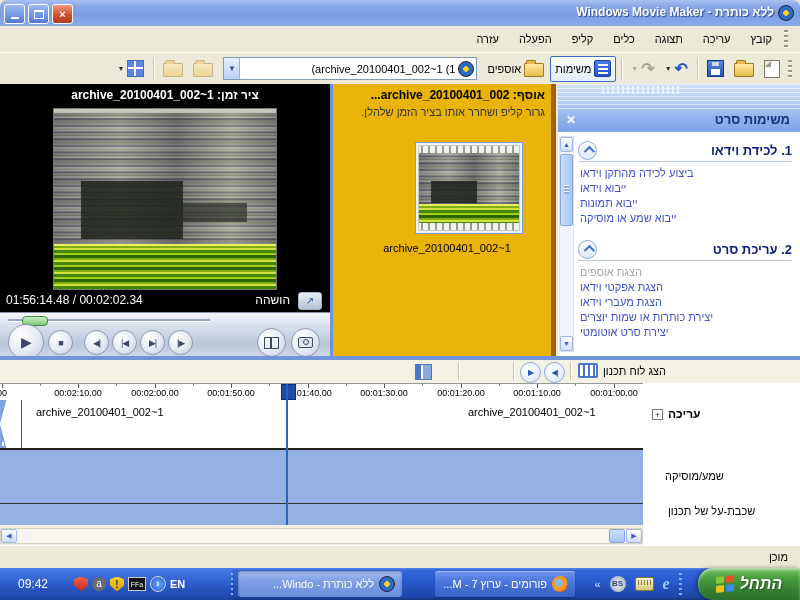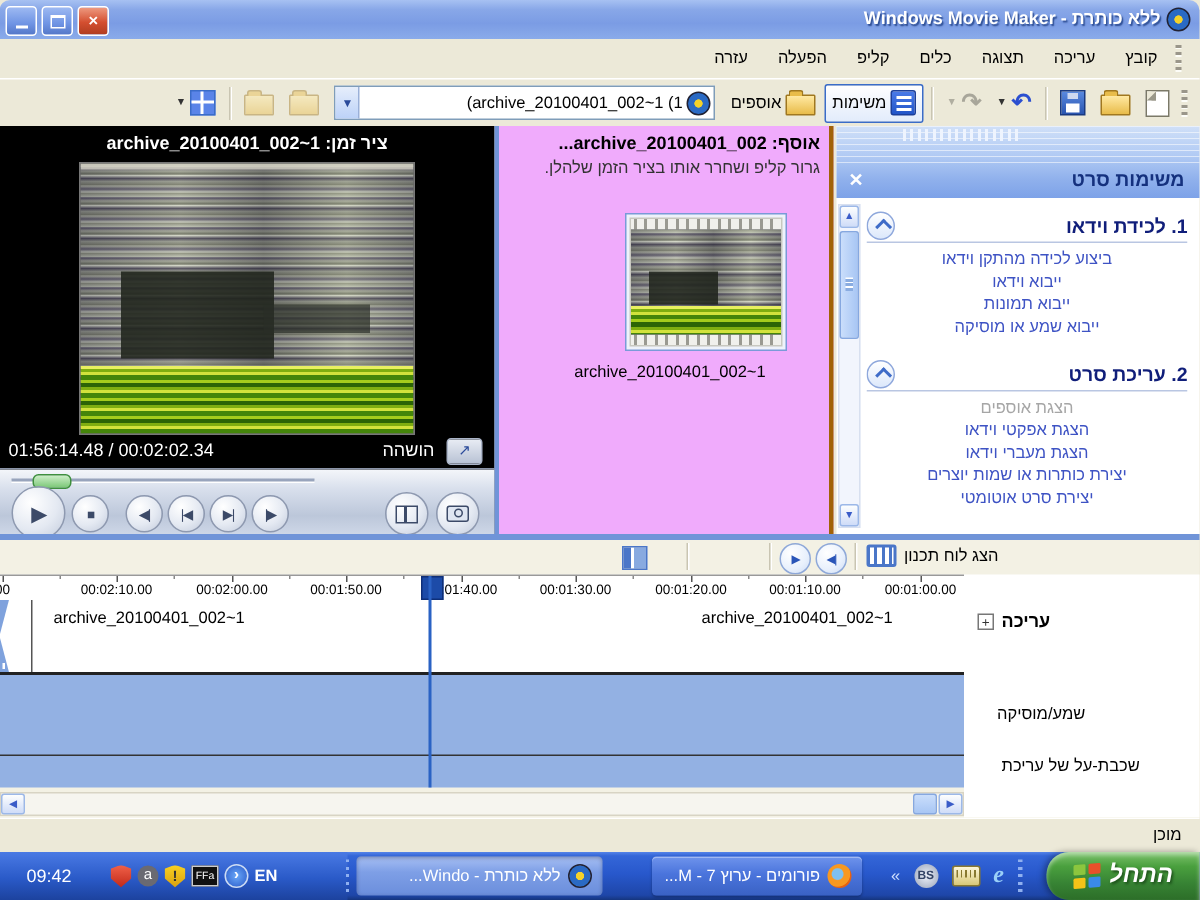--- a/index.html
+++ b/index.html
@@ -83,21 +83,21 @@
     background:linear-gradient(#cdeec8,#7cc878);}
   .mc-btn{position:absolute;border-radius:50%;border:1px solid #8e99b0;color:#3c4a68;display:flex;align-items:center;justify-content:center;
     background:radial-gradient(circle at 35% 30%,#ffffff,#e4e9f2 55%,#c2cbdc);font-size:9px;letter-spacing:-1px;}
   .g-split{width:13px;height:10px;border:1px solid #3c4a68;background:linear-gradient(90deg,rgba(0,0,0,0) 0 5px,#3c4a68 5px 7px,rgba(0,0,0,0) 7px);}
   .g-cam{width:13px;height:9px;border:1px solid #3c4a68;border-radius:2px;background:#dfe6f2;position:relative;}
   .g-cam::after{content:'';position:absolute;left:4px;top:1px;width:4px;height:4px;border:1px solid #3c4a68;border-radius:50%;}
 
   .vsplit{position:absolute;left:330px;top:0;width:3px;height:272px;background:#7094d8;}
 
   
-  .collections{position:absolute;left:333px;top:0;width:223px;height:272px;background:#f0abfc;border-right:3px solid #a16207;box-sizing:border-box;}
+  .collections{position:absolute;left:333px;top:0;width:223px;height:272px;background:#eab308;border-right:5px solid #a16207;box-sizing:border-box;}
   .col-title{position:absolute;top:4px;right:6px;font-weight:bold;font-size:12px;color:#000;max-width:210px;white-space:nowrap;overflow:hidden;}
   .col-hint{position:absolute;top:21px;right:6px;width:188px;font-size:11px;color:#333;text-align:right;line-height:14px;}
   .thumb{position:absolute;right:28px;top:58px;width:108px;height:92px;border:1px solid #7a9ad8;background:#eef2fa;padding:2px;box-sizing:border-box;}
   .film{height:100%;display:flex;flex-direction:column;border:1px solid #c8c8c0;box-sizing:border-box;}
   .sprocket{height:7px;background:repeating-linear-gradient(90deg,#f0f0ec 0 2px,#9a9a92 2px 4px,#f0f0ec 4px 7px);}
   .thumb-img{flex:1;position:relative;overflow:hidden;background:#555;}
   .thumb-cap{position:absolute;top:158px;left:14px;width:200px;text-align:center;font-size:11px;color:#000;}
 
   
   .tasks-pane{position:absolute;right:0;top:0;width:242px;height:272px;background:#fff;}
@@ -114,21 +114,21 @@
   .sc-up{top:0;} .sc-down{bottom:0;}
   .sc-thumb{position:absolute;left:0;right:0;top:17px;height:72px;background:linear-gradient(90deg,#cadefb,#a8c6f4);border:1px solid #86a8e0;border-radius:2px;box-sizing:border-box;}
   .sc-thumb::after{content:'';position:absolute;left:3px;right:3px;top:30px;height:9px;background:repeating-linear-gradient(180deg,#fff 0 1px,#8aace0 1px 3px);}
   .tasks-content{position:absolute;left:20px;right:8px;top:56px;bottom:0;overflow:hidden;}
   .task-section{margin-bottom:13px;}
   .task-sec-head{display:flex;align-items:center;height:20px;}
   .task-sec-title{flex:1;font-weight:bold;font-size:13px;color:#101e7a;text-align:right;}
   .chev-btn{width:17px;height:17px;border-radius:50%;border:1px solid #8fa8dc;background:linear-gradient(#ffffff,#dce8fb);display:flex;align-items:center;justify-content:center;flex:none;}
   .chev{width:6px;height:6px;border-top:2px solid #3f6cc8;border-right:2px solid #3f6cc8;transform:rotate(-45deg) translateY(2px);}
   .rule{height:1px;background:#b9c6e2;margin:1px 0 4px;}
-  .task-link{font-size:11px;color:#3e53c4;text-align:center;padding:1px 2px 2px;}
+  .task-link{font-size:11px;color:#3e53c4;text-align:left;padding:1px 2px 2px;}
   .task-link.disabled{color:#a6a6a6;}
 
   
   .tl{position:absolute;top:360px;left:0;width:800px;height:185px;background:#f3f1e4;}
   .tli{position:absolute;top:2px;}
   .tl-sep{position:absolute;top:2px;width:1px;height:18px;background:#c9c5b2;box-shadow:1px 0 0 #fff;}
   .i-levels{width:15px;height:14px;border:1px solid #4a76c8;background:linear-gradient(90deg,#4a76c8 0 5px,#fff 5px 7px,#88aae0 7px 13px);}
   .i-mic{width:9px;height:16px;position:relative;}
   .i-mic::before{content:'';position:absolute;left:1px;top:0;width:7px;height:10px;background:#5a6a88;border-radius:4px;}
   .i-mic::after{content:'';position:absolute;left:4px;top:10px;width:1px;height:6px;background:#5a6a88;box-shadow:-2px 4px 0 1px rgba(0,0,0,0);}
@@ -434,21 +434,21 @@
         <span class="tmark" style="left: 537px;"></span>
         <span class="tmark minor" style="left: 575px;"></span>
         <span class="rtick" style="left: 614px;">00:01:00.00</span>
         <span class="tmark" style="left: 614px;"></span>
       </div>
 
     <div class="tl-labels">
       <span class="expand-box">+</span>
       <span class="lab-video">עריכה</span>
       <span class="lab-audio">שמע/מוסיקה</span>
-      <span class="lab-title">שכבת-על של עריכת</span>
+      <span class="lab-title">שכבת-על של תכנון</span>
     </div>
 
     <div class="track-video">
       <span class="tl-start-widget"></span>
       <span class="clip-edge"></span>
       <span class="clip-label" style="left:36px;">archive_20100401_002~1</span>
       <span class="clip-label" style="left:468px;">archive_20100401_002~1</span>
     </div>
     <div class="track-blue"></div>
     <div class="track-title"></div>

